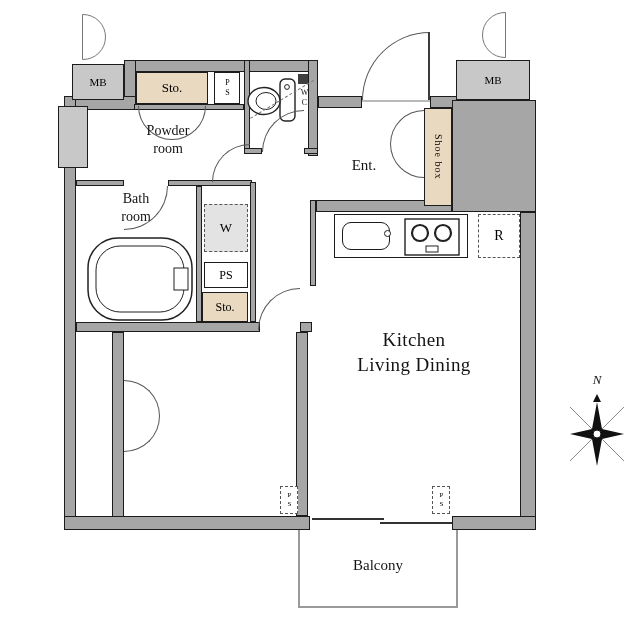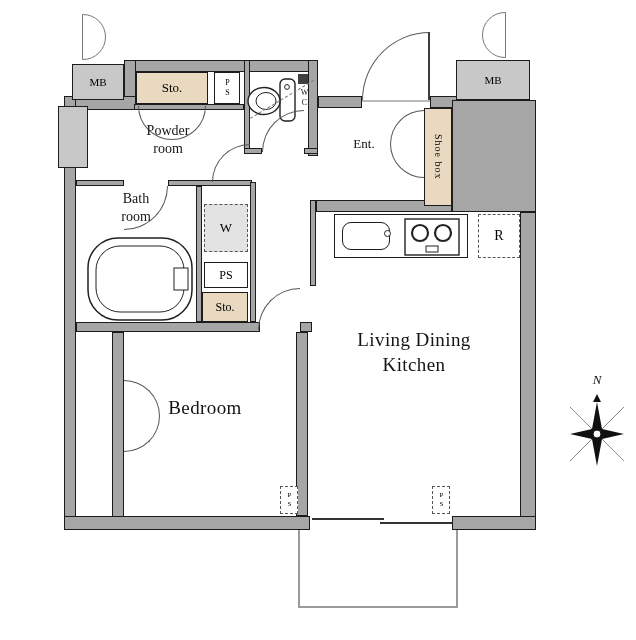--- a/index.html
+++ b/index.html
@@ -72,21 +72,21 @@
     <ellipse cx="18" cy="25" rx="16" ry="13.5" fill="#fff" stroke="#222" stroke-width="1.4"></ellipse>
     <ellipse cx="20" cy="25" rx="10" ry="8.5" fill="none" stroke="#222" stroke-width="1"></ellipse>
   </svg>
   <div class="lbl stack" style="left:296px;top:88px;width:12px;font-size:8px">WC</div>
   <div style="position:absolute;left:250px;top:118px;width:74px;border-top:1px dashed #777;transform:rotate(-31deg);transform-origin:0 0"></div>
   <div class="arc" style="left:262px;top:110px;width:42px;height:42px;border-left:1.4px solid #555;border-top:1.4px solid #555;border-radius:100% 0 0 0"></div>
 
   <div class="arc" style="left:138px;top:106px;width:34px;height:34px;border-left:1.4px solid #555;border-bottom:1.4px solid #555;border-radius:0 0 0 100%"></div>
   <div class="arc" style="left:172px;top:106px;width:34px;height:34px;border-right:1.4px solid #555;border-bottom:1.4px solid #555;border-radius:0 0 100% 0"></div>
 
-  <div class="lbl" style="left:332px;top:136px;width:64px;font-size:13px">Ent.</div>
+  <div class="lbl" style="left:332px;top:156px;width:64px;font-size:15px">Ent.</div>
   <div class="thin" style="left:362px;top:100px;width:68px;height:2px;background:#b9b9b9"></div>
   <div class="arc" style="left:362px;top:32px;width:68px;height:68px;border-left:1.4px solid #555;border-top:1.4px solid #555;border-radius:100% 0 0 0"></div>
   <div class="leaf" style="left:428px;top:32px;width:2px;height:68px"></div>
 
   <div class="beige cbox" style="left:424px;top:108px;width:28px;height:98px">
     <span class="vtext" style="font-size:10px">Shoe box</span>
   </div>
   <div class="arc" style="left:390px;top:110px;width:34px;height:34px;border-left:1.4px solid #555;border-top:1.4px solid #555;border-radius:100% 0 0 0"></div>
   <div class="arc" style="left:390px;top:144px;width:34px;height:34px;border-left:1.4px solid #555;border-bottom:1.4px solid #555;border-radius:0 0 0 100%"></div>
 
@@ -126,40 +126,40 @@
     <rect x="1" y="1" width="54" height="36" fill="#fff" stroke="#222" stroke-width="1.4"></rect>
     <circle cx="16" cy="15" r="8" fill="none" stroke="#222" stroke-width="2.2"></circle>
     <circle cx="39" cy="15" r="8" fill="none" stroke="#222" stroke-width="2.2"></circle>
     <rect x="22" y="28" width="12" height="6" fill="none" stroke="#222" stroke-width="1"></rect>
   </svg>
   <div class="dashedbox cbox" style="left:478px;top:214px;width:42px;height:44px;font-size:14px">
     <span>R</span>
   </div>
 
   <div class="lbl" style="left:324px;top:328px;width:180px;font-size:19px;letter-spacing:.4px">
+    <span style="display:block">Kitchen</span>
     <span style="display:block">Living Dining</span>
-    <span style="display:block">Kitchen</span>
   </div>
 
   <div class="lbl" style="left:130px;top:396px;width:150px;font-size:19px;letter-spacing:.4px">
-    <span style="display:block">Bedroom</span>
   </div>
   <div class="arc" style="left:124px;top:380px;width:36px;height:36px;border-top:1.4px solid #555;border-right:1.4px solid #555;border-radius:0 100% 0 0"></div>
   <div class="arc" style="left:124px;top:416px;width:36px;height:36px;border-bottom:1.4px solid #555;border-right:1.4px solid #555;border-radius:0 0 100% 0"></div>
 
   <div class="dashedbox cbox" style="left:280px;top:486px;width:18px;height:28px">
     <span class="stack" style="font-size:7px">PS</span>
   </div>
   <div class="dashedbox cbox" style="left:432px;top:486px;width:18px;height:28px">
     <span class="stack" style="font-size:7px">PS</span>
   </div>
 
   <div class="thin" style="left:312px;top:518px;width:72px;height:2px"></div>
   <div class="thin" style="left:380px;top:522px;width:72px;height:2px"></div>
   <div style="position:absolute;left:298px;top:530px;width:160px;height:78px;background:#fff;border:2px solid #9a9a9a;border-top:none"></div>
+  <div class="lbl" style="left:318px;top:556px;width:120px;font-size:15px">Balcony</div>
 
   <div class="arc" style="left:82px;top:14px;width:24px;height:46px;border:1.2px solid #777;border-radius:0 24px 24px 0"></div>
   <div class="arc" style="left:482px;top:12px;width:24px;height:46px;border:1.2px solid #777;border-radius:24px 0 0 24px"></div>
 
   <div class="lbl" style="left:558px;top:372px;width:78px;font-size:13px;font-style:italic">N</div>
   <svg style="left:558px;top:388px" width="78" height="84" viewBox="0 0 78 84">
     <line x1="12" y1="19" x2="66" y2="73" stroke="#8a8a8a" stroke-width="1"></line>
     <line x1="66" y1="19" x2="12" y2="73" stroke="#8a8a8a" stroke-width="1"></line>
     <polygon points="39,6 35,14 43,14" fill="#111"></polygon>
     <polygon points="39,14 44,41 66,46 44,51 39,78 34,51 12,46 34,41" fill="#111"></polygon>

